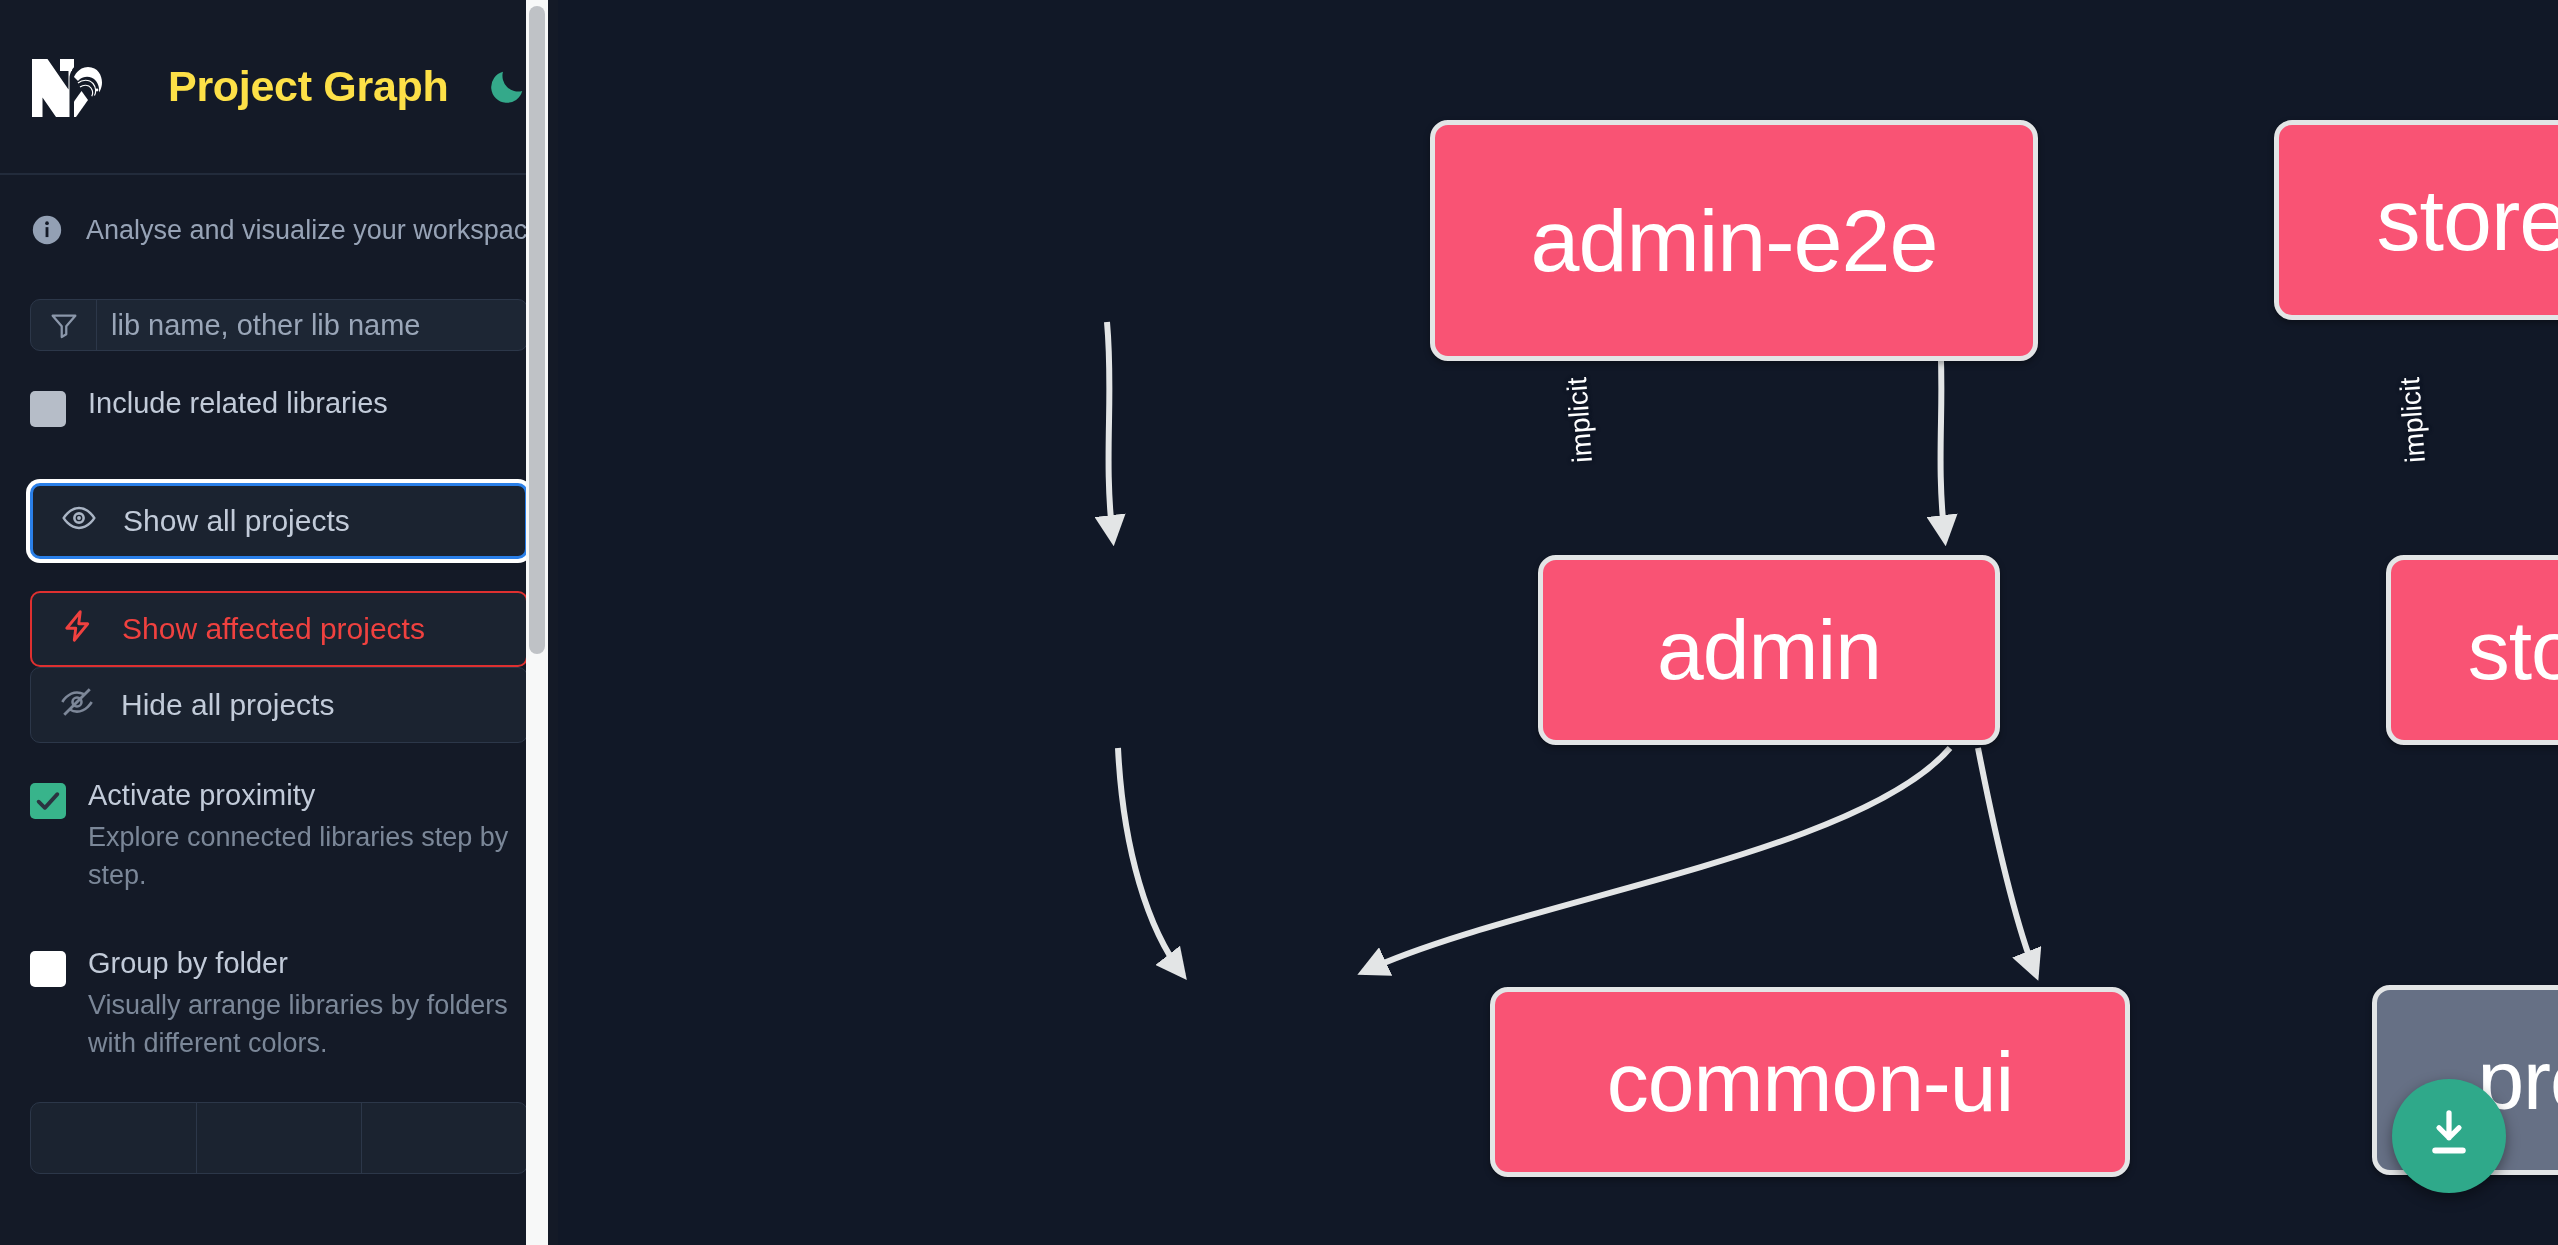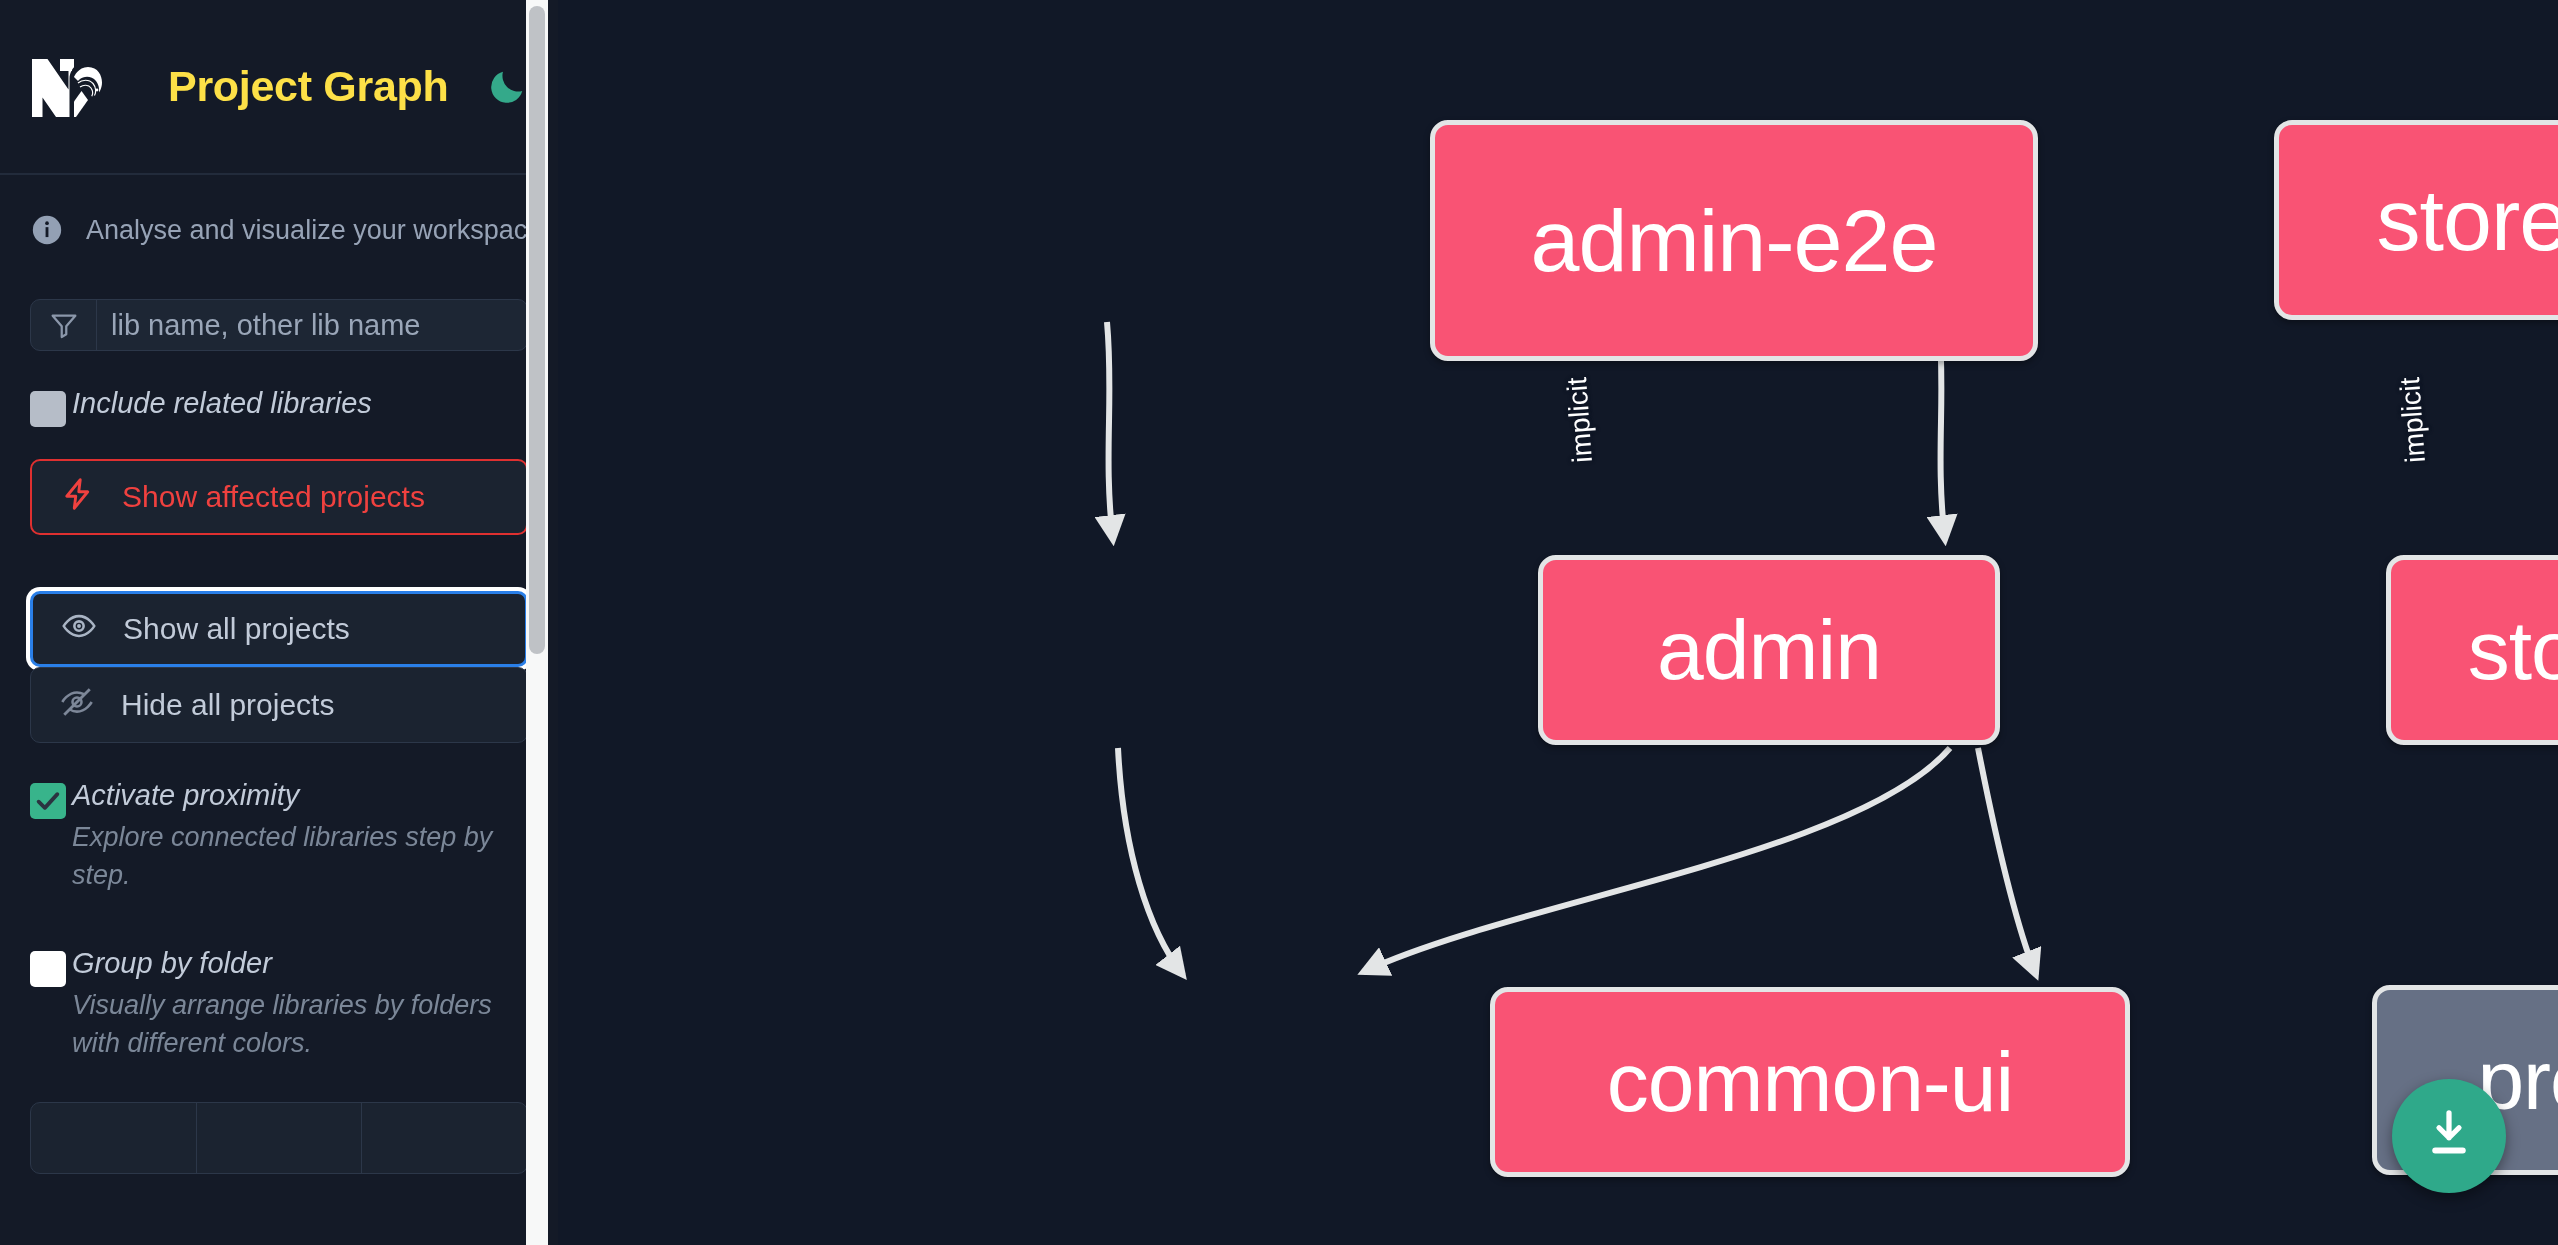--- a/index.html
+++ b/index.html
@@ -76,21 +76,21 @@
     margin-top: 34px;
   }
   .chk {
     width: 36px; height: 36px; flex: 0 0 36px;
     border-radius: 5px; margin-top: 6px;
     display: flex; align-items: center; justify-content: center;
   }
   .chk.gray { background: #b6bdc8; }
   .chk.white { background: #ffffff; }
   .chk.green { background: #38b48b; }
-  .opt-body { margin-left: 6px; font-style: italic; }
+  .opt-body { margin-left: 22px; }
   .opt-title { font-size: 29px; color: #c2cbd9; font-weight: 400; line-height: 1.28; }
   .opt-desc  { font-size: 27px; color: #7b8798; line-height: 1.40; margin-top: 5px; max-width: 430px; }
 
   .btn {
     margin: 0 30px;
     height: 76px;
     border-radius: 10px;
     display: flex; align-items: center;
     padding-left: 28px;
     background: #1b2330;
@@ -235,38 +235,38 @@
         <input class="filter-input" type="text" placeholder="lib name, other lib name" style="">
       </div>
 
       <div class="opt-row">
         <span class="chk gray"></span>
         <div class="opt-body">
           <div class="opt-title">Include related libraries</div>
         </div>
       </div>
 
-      <div class="btn btn-affected">
-        <span>
-          <svg viewBox="0 0 24 24" width="36" height="36">
-            <path fill="none" stroke="#f0413f" stroke-width="1.9" stroke-linejoin="round" d="M13.5 2.5L4.5 13.5h6l-1 8 9-11h-6z"></path>
-          </svg>
-        </span>
-        <span class="blabel">Show affected projects</span>
-      </div>
-
       <div class="btn btn-showall">
         <span>
           <svg viewBox="0 0 24 24" width="36" height="36">
             <path fill="none" stroke="#a9b4c4" stroke-width="1.7" d="M1.8 12S5.5 5.4 12 5.4 22.2 12 22.2 12 18.5 18.6 12 18.6 1.8 12 1.8 12z"></path>
             <circle cx="12" cy="12" r="3.1" fill="none" stroke="#a9b4c4" stroke-width="1.7"></circle>
             <circle cx="12" cy="12" r="1.3" fill="#a9b4c4"></circle>
           </svg>
         </span>
         <span class="blabel">Show all projects</span>
+      </div>
+
+      <div class="btn btn-affected">
+        <span>
+          <svg viewBox="0 0 24 24" width="36" height="36">
+            <path fill="none" stroke="#f0413f" stroke-width="1.9" stroke-linejoin="round" d="M13.5 2.5L4.5 13.5h6l-1 8 9-11h-6z"></path>
+          </svg>
+        </span>
+        <span class="blabel">Show affected projects</span>
       </div>
 
       <div class="btn btn-hide">
         <span>
           <svg viewBox="0 0 24 24" width="36" height="36">
             <path fill="none" stroke="#7d8798" stroke-width="1.7" d="M2.2 12S5.8 5.6 12 5.6c1.8 0 3.3.5 4.6 1.2M21.8 12s-3.6 6.4-9.8 6.4c-1.9 0-3.5-.6-4.8-1.4"></path>
             <circle cx="12" cy="12" r="3" fill="none" stroke="#7d8798" stroke-width="1.7"></circle>
             <line x1="3.5" y1="20.5" x2="20.5" y2="3.5" stroke="#7d8798" stroke-width="1.9"></line>
           </svg>
         </span>

